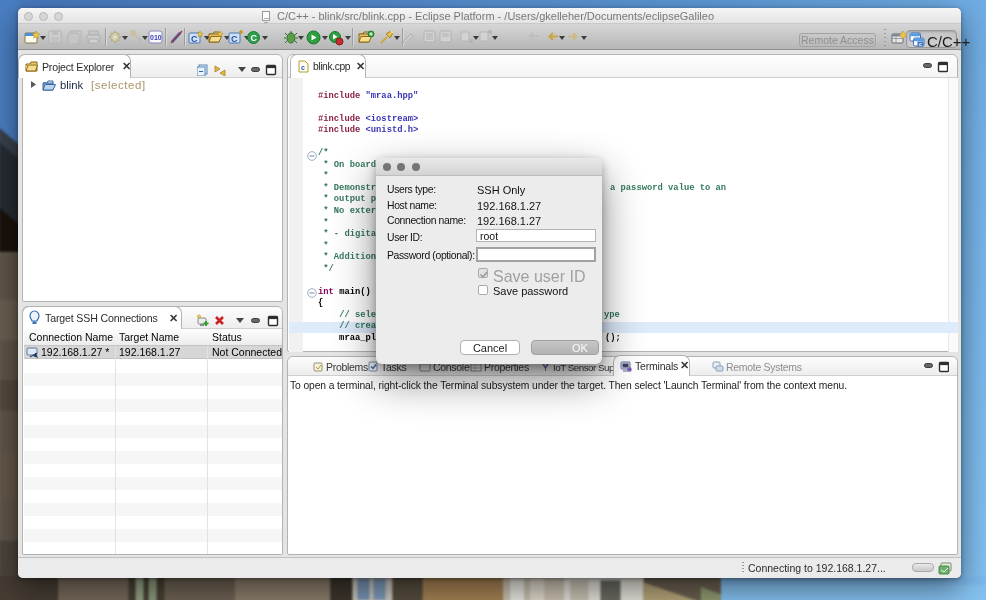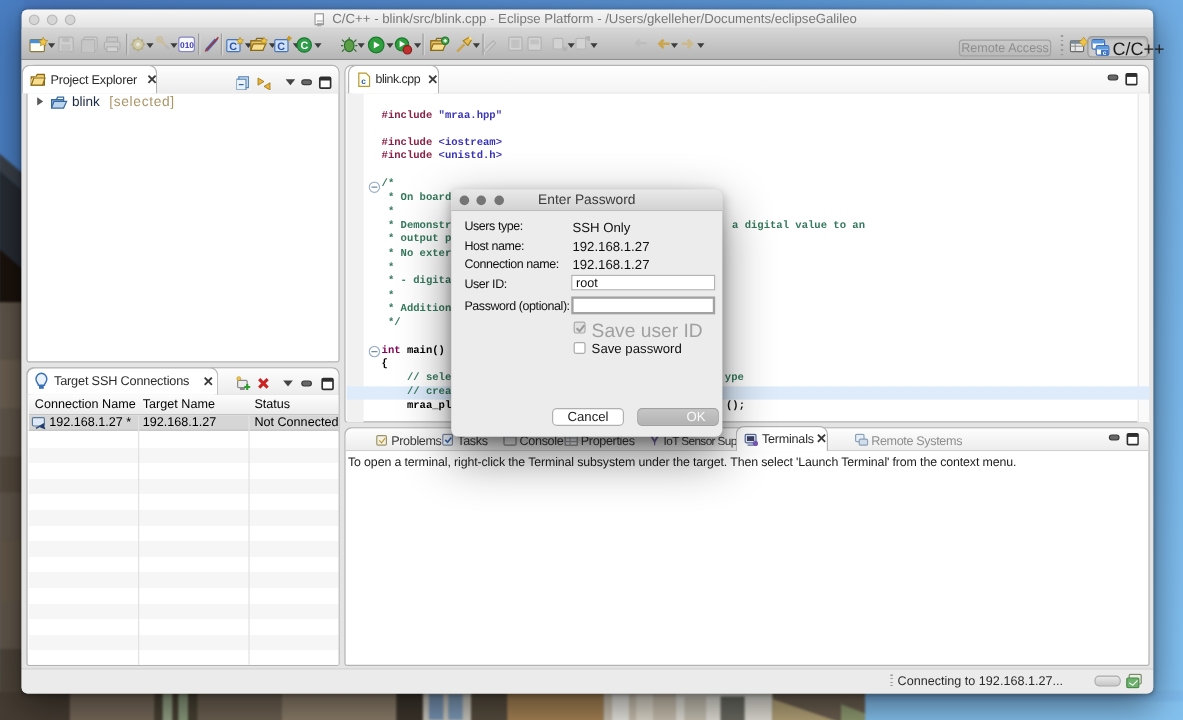--- a/index.html
+++ b/index.html
@@ -385,21 +385,21 @@
  * - digital
  *
  * Additiona
  */</span>
 
 <span class="kw">int</span> <b>main()</b>
 {
     <span class="cm">// selec</span>
     <span class="cm">// creat</span>
     mraa_pla</div>
-    <div class="frag cm" style="left:322px;top:127.9px;">a digital value to an</div>
+    <div class="frag cm" style="left:322px;top:127.9px;">a password value to an</div>
     <div class="frag cm" style="left:316px;top:255.2px;">ype</div>
     <div class="frag" style="left:317px;top:278.3px;color:#111;">();</div>
   </div>
   <div class="ptab" style="left:272px;top:46px;width:76px;height:24px;">
     <svg class="abs" style="left:7px;top:5px;" width="11" height="13">
         <path d="M1 1 h6 l3 3 v8 h-9 z" fill="#fffef2" stroke="#b89a30"></path>
         <text x="3" y="10" font-size="7" font-weight="bold" fill="#2a62b8" font-family="Liberation Sans">c</text>
       </svg>
     <span class="abs" style="left:22px;top:6px;font-size:10.3px;letter-spacing:-0.4px;">blink.cpp</span>
     <span class="xico abs" style="left:65px;top:5px;">✕</span>
@@ -459,21 +459,20 @@
           <path d="M3 8 l3 2 l4 -4" stroke="#eef4ee" fill="none"></path>
         </svg></div>
   </div>
 </div>
 
 <div id="dlg" class="abs">
   <div id="dlg-tb" class="abs">
     <div class="dtl abs" style="left:7px;"></div>
     <div class="dtl abs" style="left:21px;"></div>
     <div class="dtl abs" style="left:36px;"></div>
-    <div class="abs" style="left:0;width:226px;text-align:center;top:3px;font-size:11.5px;color:#3a3a3a;">Enter Password</div>
   </div>
   <div class="dlab" style="top:26px;">Users type:</div>
     <div class="dval" style="top:26px;">SSH Only</div>
   <div class="dlab" style="top:42px;">Host name:</div>
     <div class="dval" style="top:42px;">192.168.1.27</div>
   <div class="dlab" style="top:57px;">Connection name:</div>
     <div class="dval" style="top:57px;">192.168.1.27</div>
   <div class="dlab" style="top:74px;">User ID:</div>
   <div class="dfield" style="top:71px;">root</div>
   <div class="dlab" style="top:92px;">Password (optional):</div>

